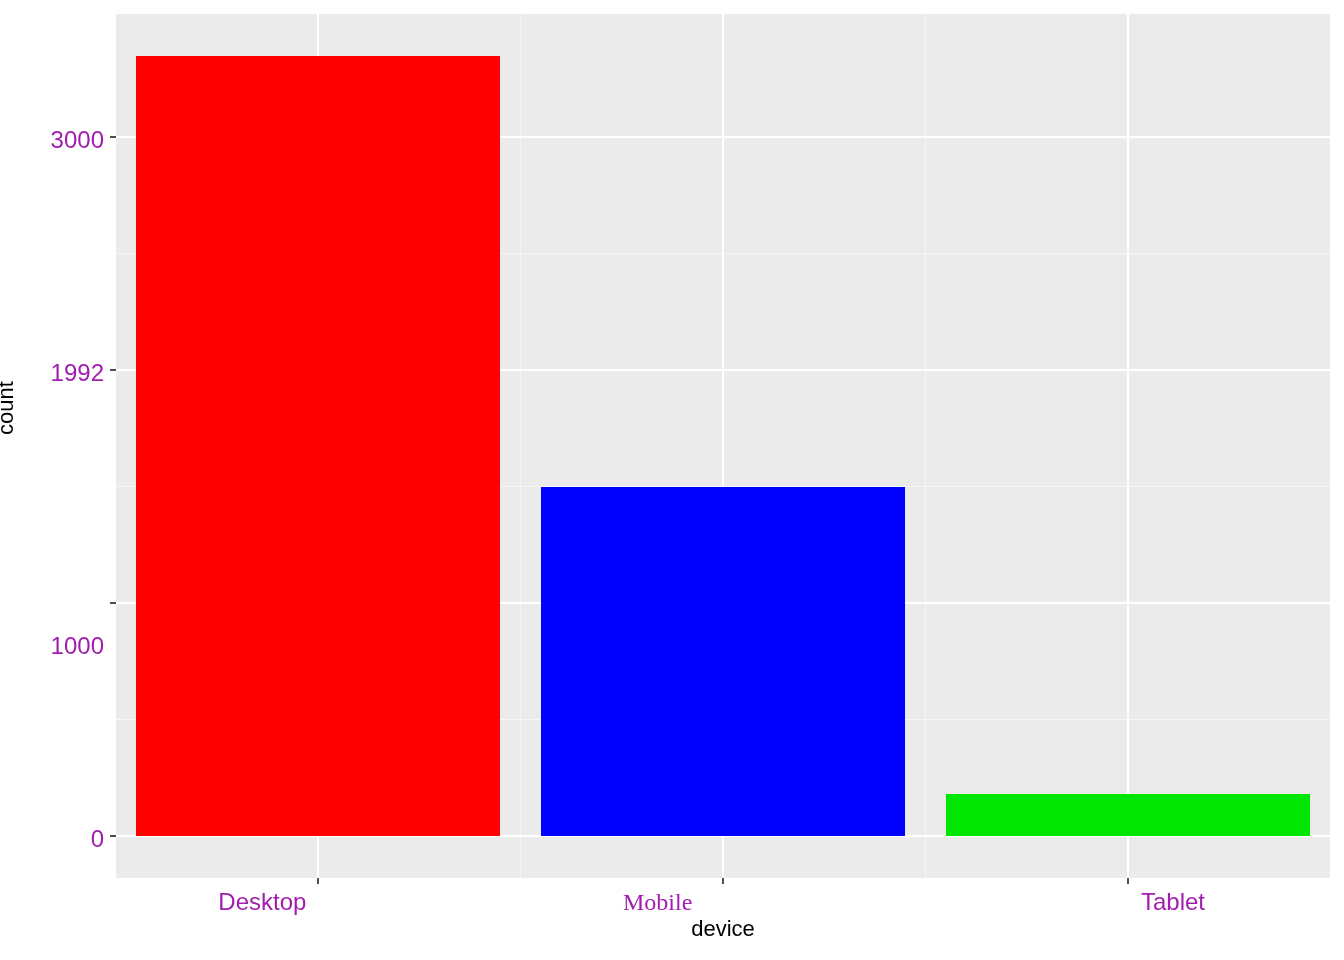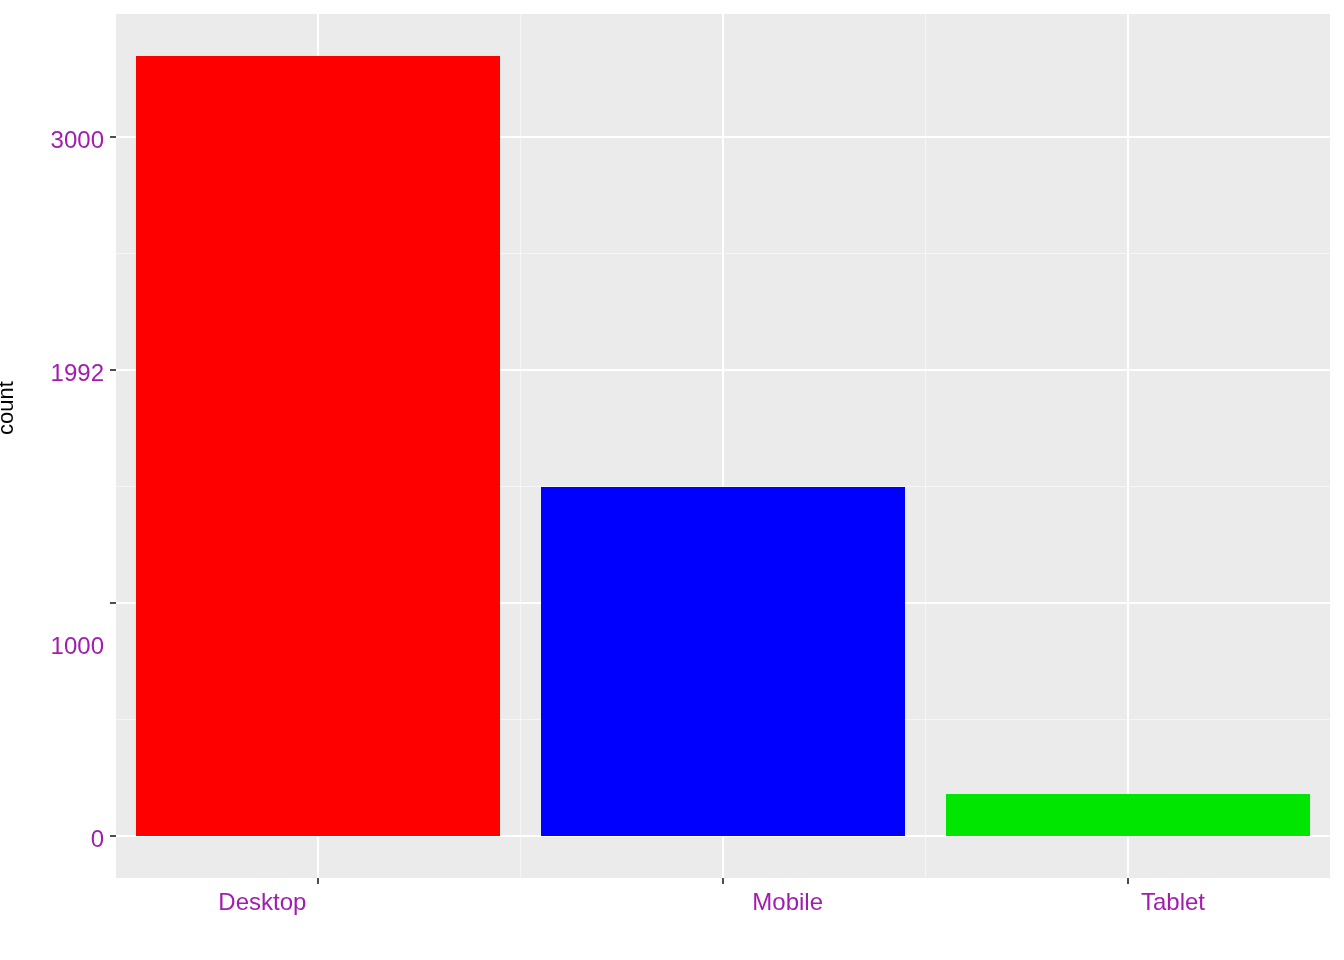--- a/index.html
+++ b/index.html
@@ -50,20 +50,21 @@
   }
 </style>
 </head>
 <body>
 
 <div class="chart-wrap">
 
   <div class="panel" id="panel" style="left: 116px; top: 14px; width: 1214px; height: 864px;"></div>
 
   <div class="axis-title" id="y-title" style="transform-origin: left top; position: absolute; white-space: nowrap; left: 22px; top: 446px; transform: translate(-50%, -50%) rotate(-90deg);">count</div>
+  <div class="axis-title" id="x-title" style="left: 116px; width: 1214px; text-align: center; top: 918px;">device</div>
 <div class="grid-minor" style="left: 116px; width: 1214px; top: 719.139px; height: 1px;"></div>
     <div class="grid-minor" style="left: 116px; width: 1214px; top: 486.255px; height: 1px;"></div>
     <div class="grid-minor" style="left: 116px; width: 1214px; top: 253.371px; height: 1px;"></div>
     <div class="grid-major" style="left: 116px; width: 1214px; top: 835.081px; height: 2px;"></div>
     <div class="axis-tick" style="left: 110px; width: 6px; top: 835.081px; height: 2px;"></div>
     <div class="axis-text" style="right: 1240px; top: 827.081px; text-align: right;">0</div>
     <div class="grid-major" style="left: 116px; width: 1214px; top: 602.197px; height: 2px;"></div>
     <div class="axis-tick" style="left: 110px; width: 6px; top: 602.197px; height: 2px;"></div>
     <div class="axis-text" style="right: 1240px; top: 594.197px; text-align: right; margin-top: 40px;">1000</div>
     <div class="grid-major" style="left: 116px; width: 1214px; top: 369.313px; height: 2px;"></div>
@@ -75,17 +76,17 @@
     <div class="grid-major" style="top: 14px; height: 864px; left: 317.333px; width: 2px;"></div>
     <div class="grid-major" style="top: 14px; height: 864px; left: 722px; width: 2px;"></div>
     <div class="grid-minor" style="top: 14px; height: 864px; left: 520.167px; width: 1px;"></div>
     <div class="grid-major" style="top: 14px; height: 864px; left: 1126.67px; width: 2px;"></div>
     <div class="grid-minor" style="top: 14px; height: 864px; left: 924.833px; width: 1px;"></div>
     <div class="bar" style="left: 136.233px; width: 364.2px; top: 55.9191px; height: 780.162px; background: rgb(255, 0, 0);"></div>
     <div class="axis-tick" style="left: 317.333px; width: 2px; top: 878px; height: 6px;"></div>
     <div class="axis-text" style="left: 218.333px; width: 200px; text-align: left; top: 890px;">Desktop</div>
     <div class="bar" style="left: 540.9px; width: 364.2px; top: 486.755px; height: 349.326px; background: rgb(0, 0, 255);"></div>
     <div class="axis-tick" style="left: 722px; width: 2px; top: 878px; height: 6px;"></div>
-    <div class="axis-text" style="left: 623px; width: 200px; text-align: right; top: 890px;">Mobile</div>
+    <div class="axis-text" style="left: 623px; width: 200px; text-align: left; top: 890px; font-family: Liberation Serif, serif;">Mobile</div>
     <div class="bar" style="left: 945.567px; width: 364.2px; top: 794.162px; height: 41.9191px; background: rgb(0, 230, 0);"></div>
     <div class="axis-tick" style="left: 1126.67px; width: 2px; top: 878px; height: 6px;"></div>
     <div class="axis-text" style="left: 1073px; width: 200px; text-align: center; top: 890px;">Tablet</div>
   </div>
 
 </body></html>

